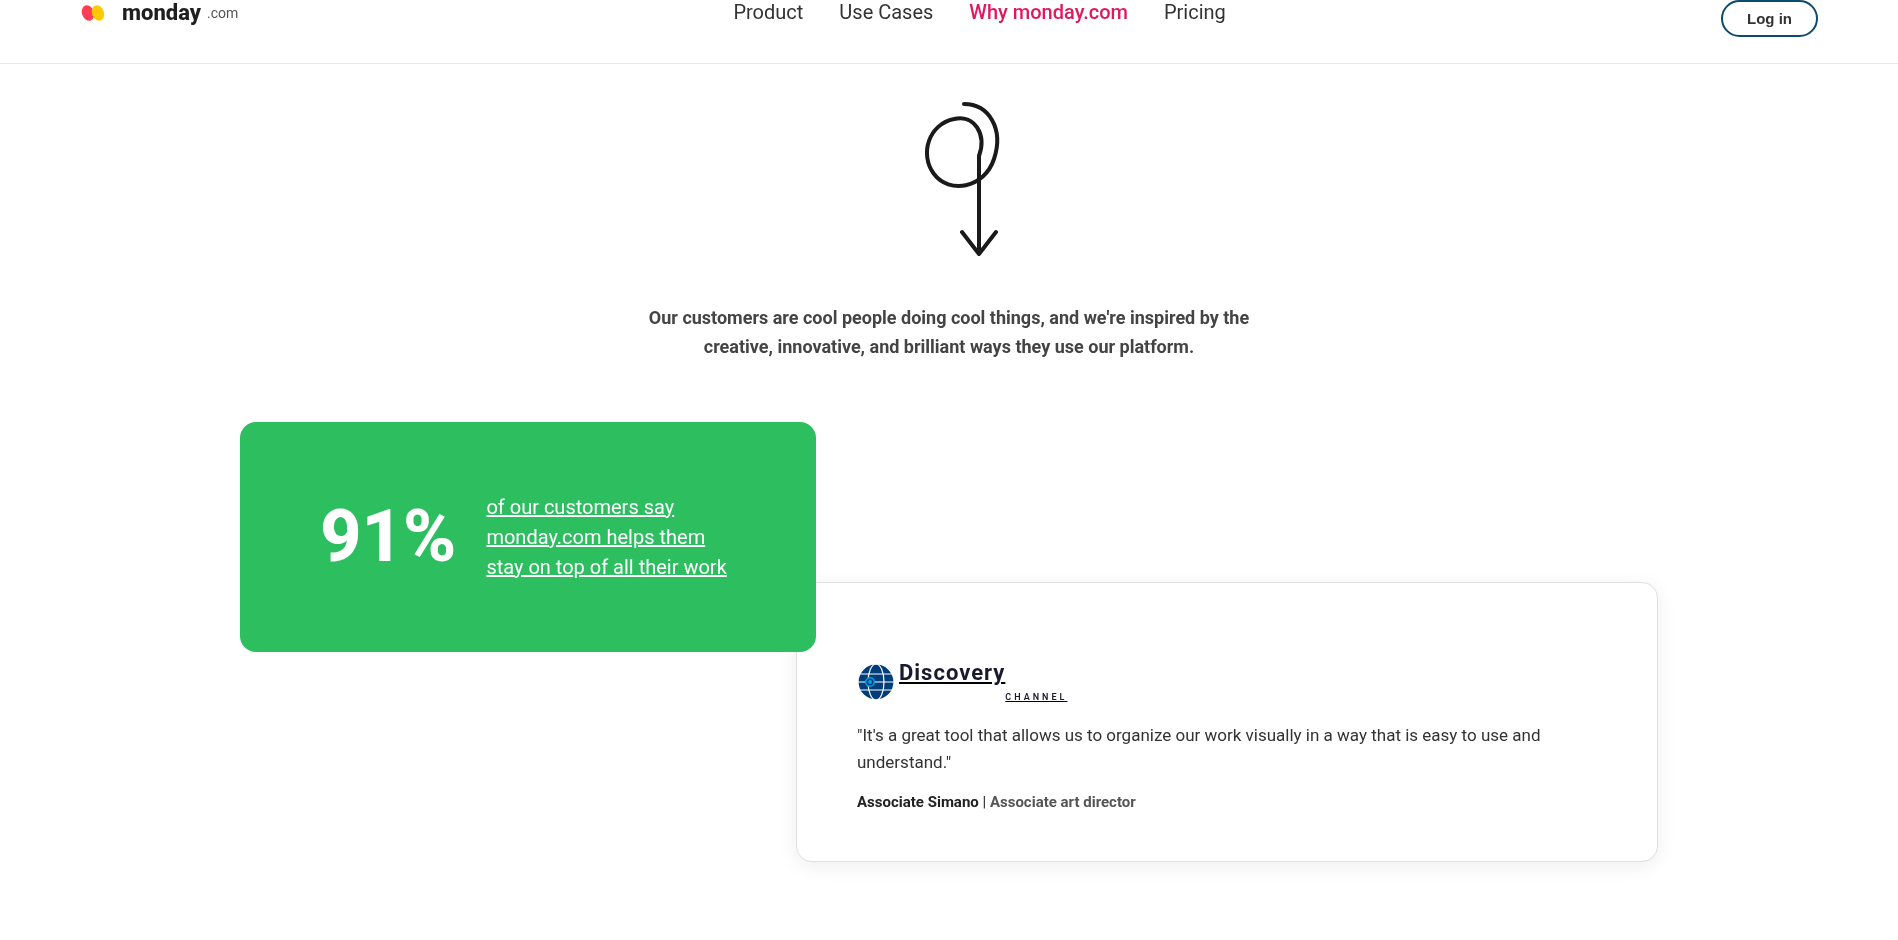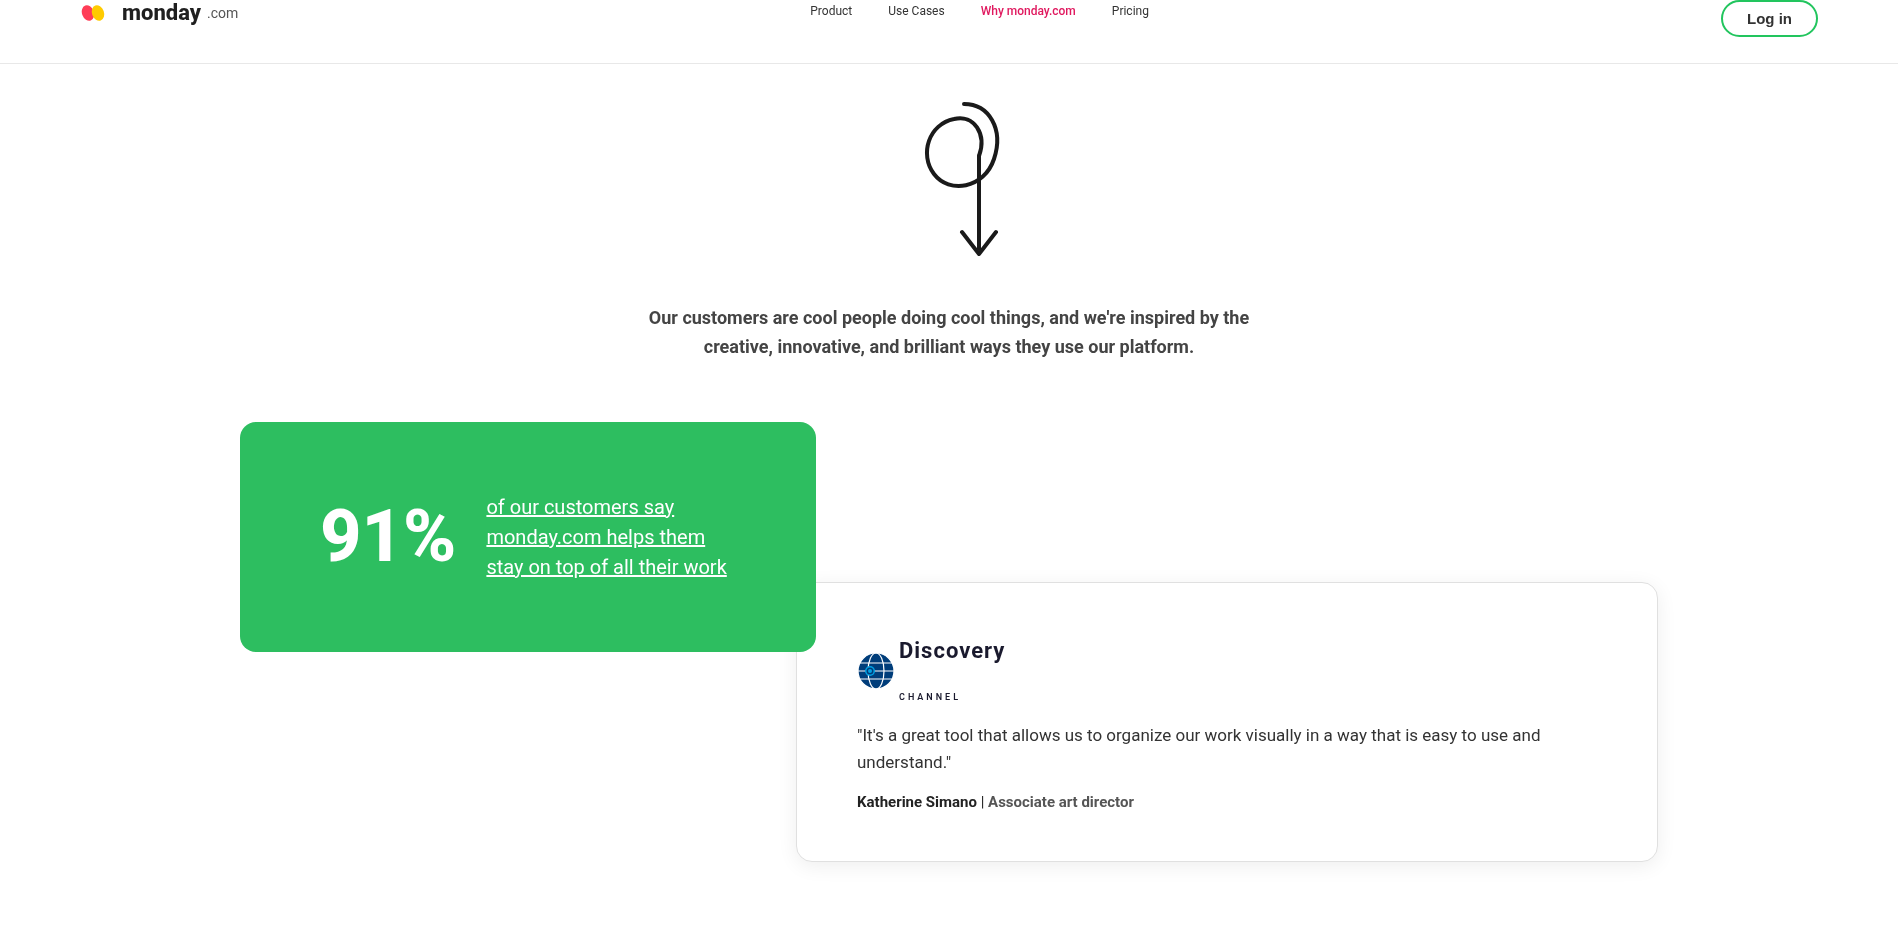--- a/index.html
+++ b/index.html
@@ -34,39 +34,39 @@
     }
 
     .nav-links {
       display: flex;
       align-items: center;
       gap: 36px;
       list-style: none;
     }
 
     .nav-link {
-      font-size: 12px;
+      font-size: 20px;
       color: #333;
       cursor: pointer;
       text-decoration: none;
     }
 
     .nav-link-active {
       color: #e0185e;
       font-weight: 500;
     }
 
     .nav-right {
       display: flex;
       align-items: center;
       gap: 20px;
     }
 
     .login-btn {
-      border: 2px solid #22c55e;
+      border: 2px solid #0c4a6e;
       border-radius: 24px;
       padding: 8px 24px;
       font-size: 15px;
       font-weight: 600;
       color: #333;
       background: transparent;
       cursor: pointer;
     }
 
     
@@ -179,22 +179,23 @@
       margin-bottom: 20px;
     }
 
     .discovery-globe {
       width: 38px;
       height: 38px;
     }
 
     .discovery-text {
       display: flex;
-      flex-direction: column;
+      flex-direction: row;
       line-height: 1;
+      text-decoration: underline;
     }
 
     .discovery-name {
       font-size: 22px;
       font-weight: 700;
       color: #1a1a2e;
       letter-spacing: 1px;
     }
 
     .discovery-channel {
@@ -301,18 +302,18 @@
         </svg>
         <div class="discovery-text">
           <span class="discovery-name">Discovery</span>
           <span class="discovery-channel">CHANNEL</span>
         </div>
       </div>
 
       <p class="testimonial-quote">"It's a great tool that allows us to organize our work visually in a way that is easy to use and understand."</p>
 
       <div class="testimonial-author">
-        <span class="author-name">Katherine Simano</span><span> | </span><span class="author-role">Associate art director</span>
+        <span class="author-name">Associate Simano</span><span> | </span><span class="author-role">Associate art director</span>
       </div>
     </div>
 
   </div>
 </main>
 
 </body></html>

